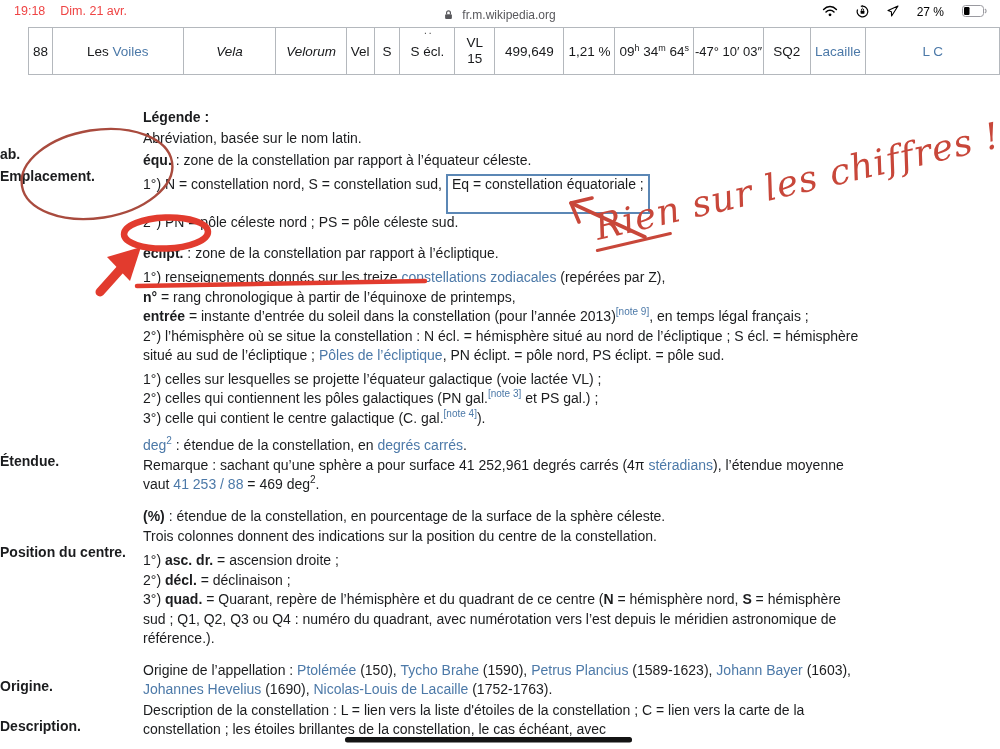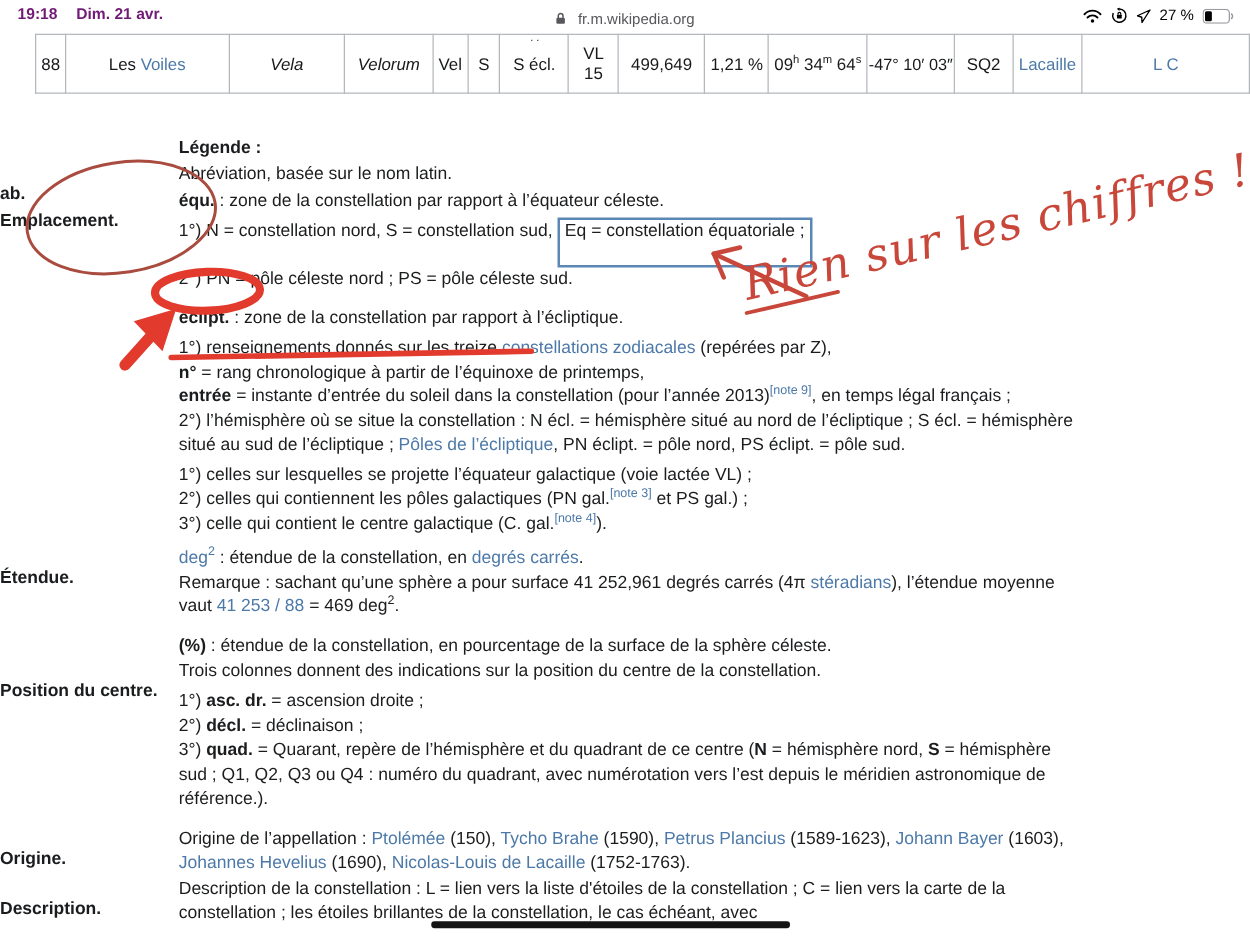--- a/index.html
+++ b/index.html
@@ -1,22 +1,22 @@
 <!DOCTYPE html>
 <html><head>
 <meta charset="utf-8">
 <style>
   html,body{margin:0;padding:0;width:1000px;height:749px;overflow:hidden;background:#fff;}
   body{font-family:"Liberation Sans",sans-serif;color:#1c1c1e;position:relative;}
 
   
   .statusbar{position:absolute;top:0;left:0;width:1000px;height:24px;}
-  .sb-left{position:absolute;left:14px;top:4px;font-size:12.5px;font-weight:700;color:#701a75;display:flex;gap:15px;}
+  .sb-left{position:absolute;left:14px;top:4px;font-size:12.5px;font-weight:400;color:#ef4444;display:flex;gap:15px;}
   .sb-center{position:absolute;left:0;right:0;top:8px;text-align:center;font-size:12px;color:#58585c;display:flex;justify-content:center;align-items:center;gap:9px;}
-  .sb-right{position:absolute;right:12px;top:5px;display:flex;align-items:flex-end;gap:7px;font-size:12px;color:#000;}
+  .sb-right{position:absolute;right:12px;top:5px;display:flex;align-items:flex-start;gap:18px;font-size:12px;color:#000;}
 
   
   .tablewrap{position:absolute;left:28px;top:27px;}
   table.wtable{border-collapse:collapse;table-layout:fixed;font-size:13.5px;color:#18191b;}
   table.wtable td{border:1px solid #b4b8bd;text-align:center;padding:1px 4px;overflow:hidden;white-space:nowrap;vertical-align:middle;}
   tr.partial td{height:17px;}
   tr.mainrow td{height:44px;}
   td.al{text-align:left;padding-left:8px;}
   .ital{font-style:italic;}
   .dots{position:absolute;left:396px;top:-2px;font-size:10px;color:#444;letter-spacing:2px;}

